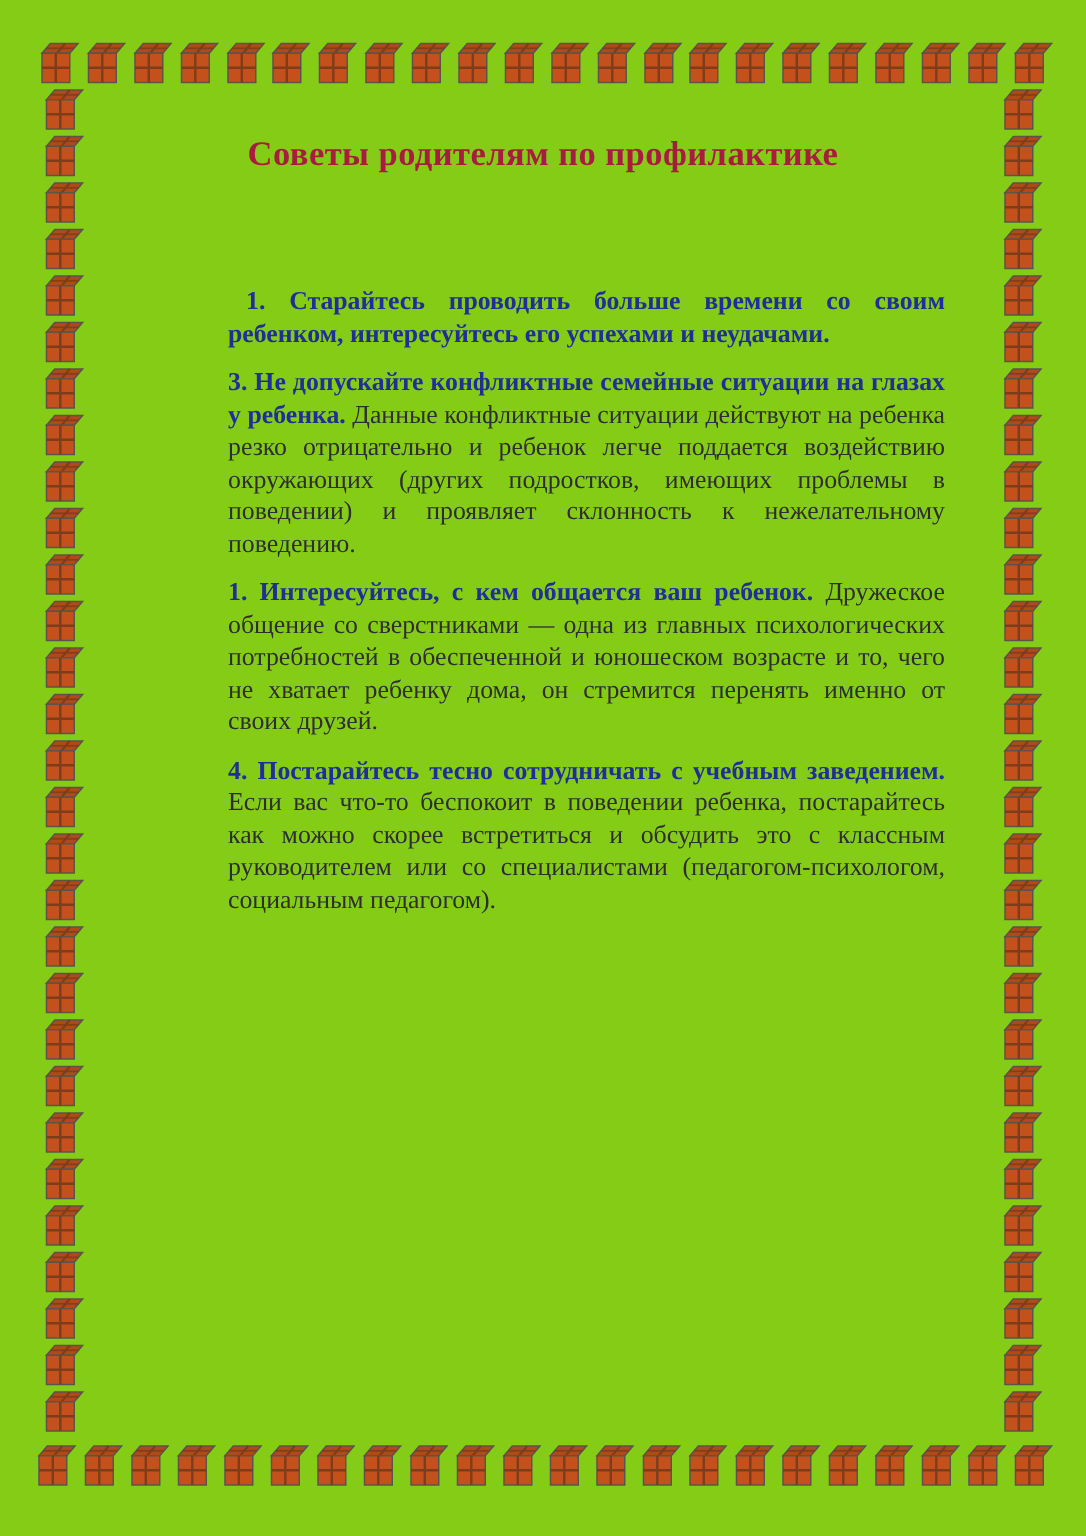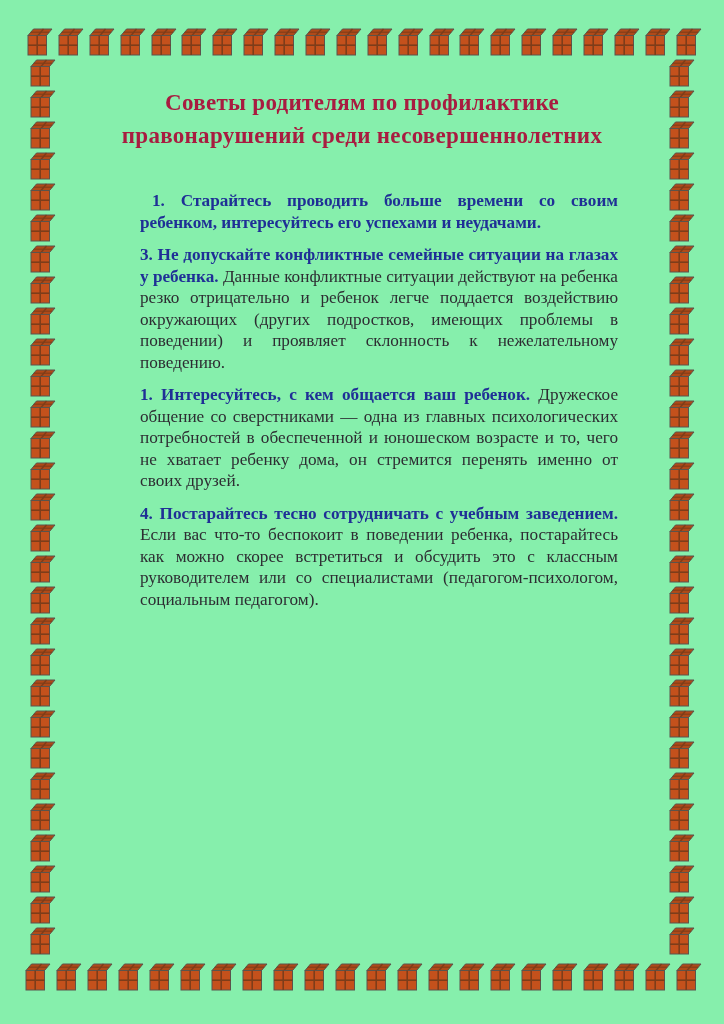--- a/index.html
+++ b/index.html
@@ -1,19 +1,19 @@
 <!DOCTYPE html>
 <html><head>
 <meta charset="utf-8">
 <style>
   html,body{margin:0;padding:0;background:#ffffff;}
   .page{
     position:relative;
     width:724px;height:1024px;
-    background:#86efac;
+    background:#84cc16;
     margin:0 auto;
     font-family:"Liberation Serif", serif;
     overflow:hidden;
   }
   
   .border-row{
     position:absolute;
     display:flex;
     justify-content:space-between;
   }
@@ -35,21 +35,21 @@
     text-align:center;
     color:#a81c40;
     font-weight:bold;
     font-size:23px;
     line-height:33px;
     letter-spacing:0.3px;
   }
   
   .content{
     position:absolute;
-    left:140px;top:190px;width:478px;
+    left:152px;top:190px;width:478px;
   }
   .content p{
     margin:0 0 11px 0;
     font-size:17.2px;
     line-height:21.5px;
     text-align:justify;
     color:#2d2d32;
   }
   .content p.indent{text-indent:12px;}
   .seg-lead{color:#1f2f96;font-weight:bold;}
@@ -881,21 +881,20 @@
           <line x1="12" y1="8.5" x2="17.5" y2="2" stroke="#7d3d1a" stroke-width="1.4"></line>
           <line x1="4.8" y1="5.2" x2="23.2" y2="5.2" stroke="#7d3d1a" stroke-width="1.2" opacity="0.85"></line>
           <rect x="2" y="8.5" width="18.5" height="19.5" fill="#c4511c" stroke="#5a544c" stroke-width="1"></rect>
           <line x1="11.2" y1="8.5" x2="11.2" y2="28" stroke="#7d3d1a" stroke-width="1.6"></line>
           <line x1="2" y1="18.2" x2="20.5" y2="18.2" stroke="#7d3d1a" stroke-width="1.6"></line>
         </svg></span>
     </div>
 
   <div class="title">
     <div>Советы родителям по профилактике</div>
-    <div>правонарушений среди несовершеннолетних</div>
   </div>
 
   <div class="content">
       <p class="indent"><span class="seg-lead">1. Старайтесь проводить больше времени со своим ребенком, интересуйтесь его успехами и неудачами.</span></p>
       <p><span class="seg-lead">3. Не допускайте конфликтные семейные ситуации на глазах у ребенка.</span><span class="seg-body"> Данные конфликтные ситуации действуют на ребенка резко отрицательно и ребенок легче поддается воздействию окружающих (других подростков, имеющих проблемы в поведении) и проявляет склонность к нежелательному поведению.</span></p>
       <p><span class="seg-lead">1. Интересуйтесь, с кем общается ваш ребенок.</span><span class="seg-body"> Дружеское общение со сверстниками — одна из главных психологических потребностей в обеспеченной и юношеском возрасте и то, чего не хватает ребенку дома, он стремится перенять именно от своих друзей.</span></p>
       <p><span class="seg-lead">4. Постарайтесь тесно сотрудничать с учебным заведением.</span><span class="seg-body"> Если вас что-то беспокоит в поведении ребенка, постарайтесь как можно скорее встретиться и обсудить это с классным руководителем или со специалистами (педагогом-психологом, социальным педагогом).</span></p>
     </div>
 
 </div>

